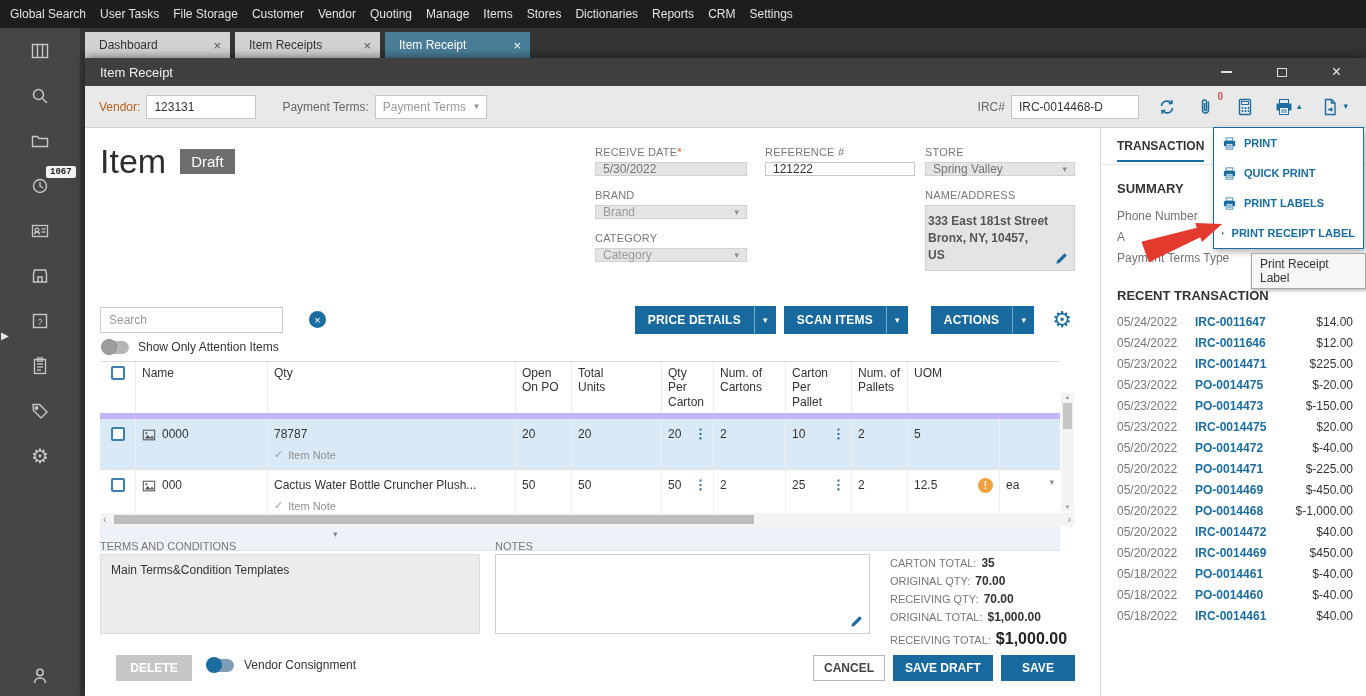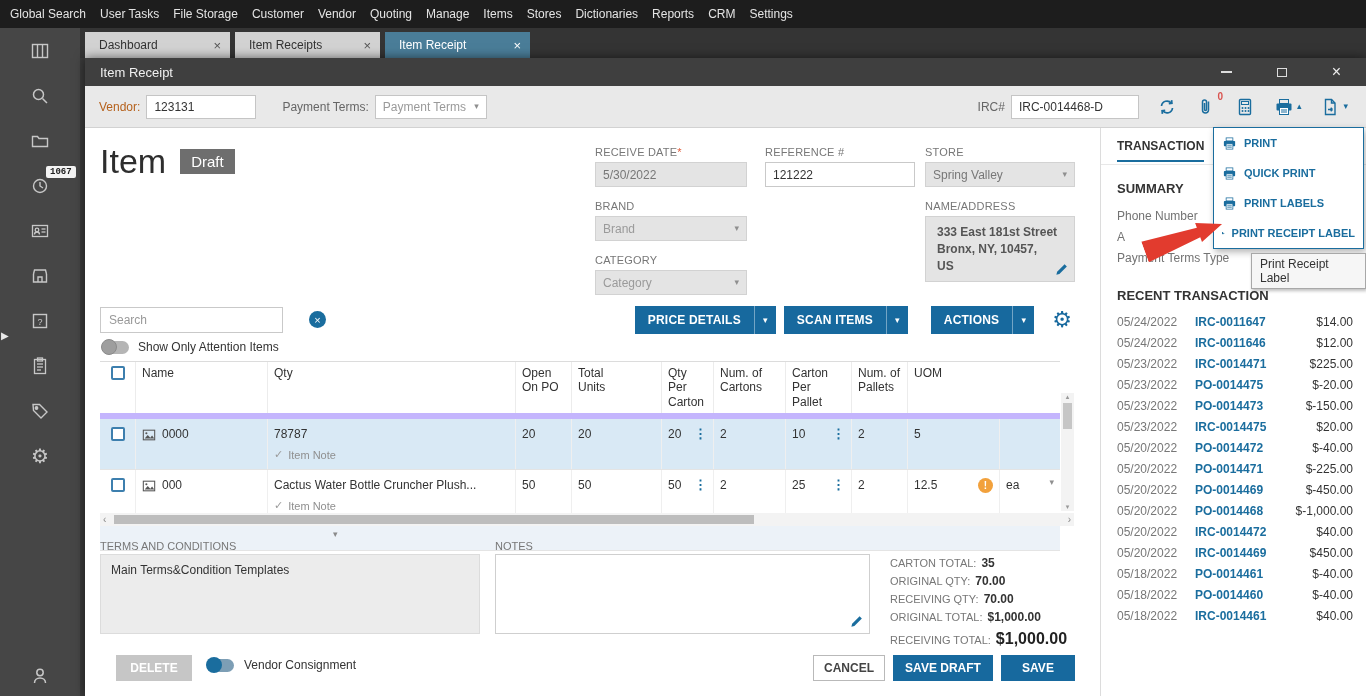--- a/index.html
+++ b/index.html
@@ -69,27 +69,27 @@
   .status-badge { display:inline-block; margin-left:14px; background:#6e6e6e; color:#fff;
     font-size:15px; padding:4px 11px; vertical-align:6px; }
 
   .fcol { position:absolute; top:18px; }
   .fcol1 { left:510px; width:152px; }
   .fcol2 { left:680px; width:150px; }
   .fcol3 { left:840px; width:150px; }
   .flabel { font-size:11px; color:#777; margin-bottom:4px; margin-top:13px; letter-spacing:.2px; }
   .flabel:first-child { margin-top:0; }
   .req { color:#e05c3a; }
-  .inp { height:25px; border:1px solid #c9c9c9; background:#fff; display:flex; align-items:center;
+  .inp { height:14px; border:1px solid #c9c9c9; background:#fff; display:flex; align-items:center;
     padding:0 7px; font-size:12px; color:#333;text-align:center; }
   .inp.dis { background:#e4e4e4; border-color:#d2d2d2; color:#777; }
   .inp.sel { justify-content:space-between; }
   .inp .ph { color:#9a9a9a; }
   .addrbox { position:relative; background:#e4e4e4; border:1px solid #d2d2d2; height:66px;
-    padding:7px 11px; font-size:12px; font-weight:bold; color:#555; line-height:1.4; }
+    padding:7px 2px; font-size:12px; font-weight:bold; color:#555; line-height:1.4; }
   .pencil { position:absolute; right:5px; bottom:4px; }
 
   .search-box { position:absolute; left:15px; top:179px; width:183px; height:26px;
     border:1px solid #c9c9c9; display:flex; align-items:center; padding:0 8px; }
   .search-box .ph { color:#999; }
   .clear-btn { position:absolute; left:224px; top:183px; width:17px; height:17px; border-radius:50%;
     background:#1a6d9e; color:#fff; font-size:11px; display:flex; align-items:center; justify-content:center; }
   .attention { position:absolute; left:17px; top:212px; display:flex; align-items:center; gap:9px; }
   .toggle { position:relative; width:27px; height:13px; border-radius:7px; }
   .toggle.off { background:#b5b5b5; }

